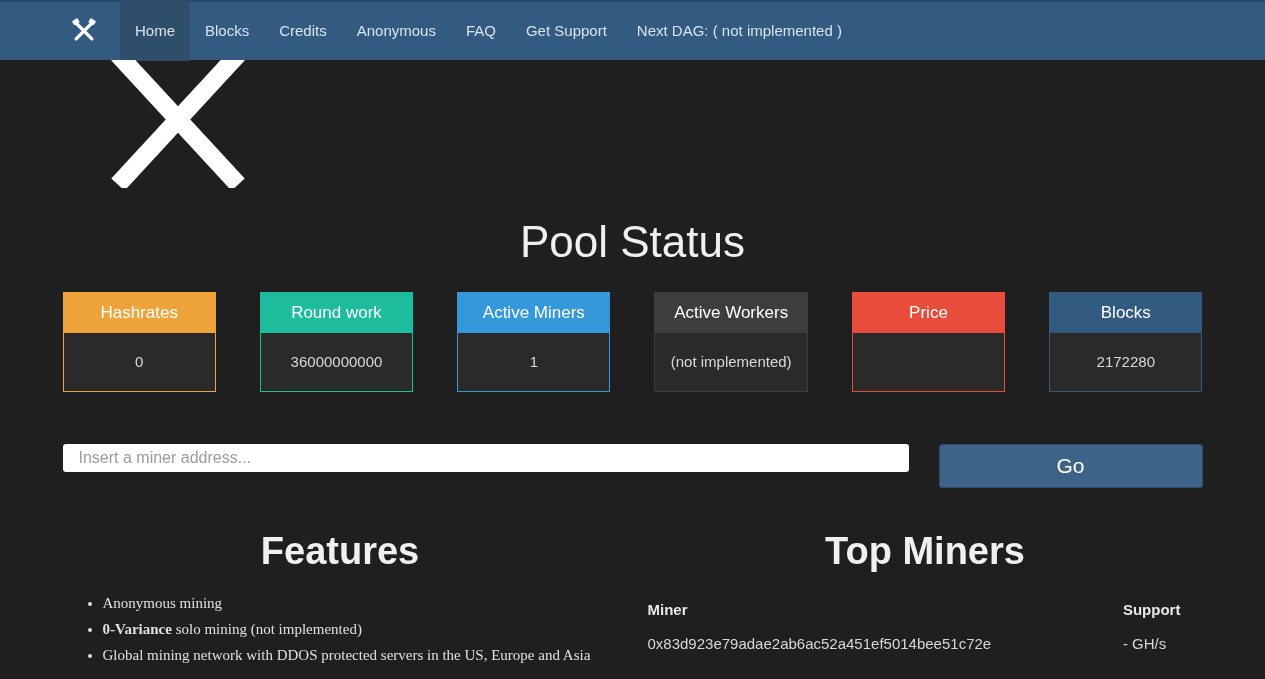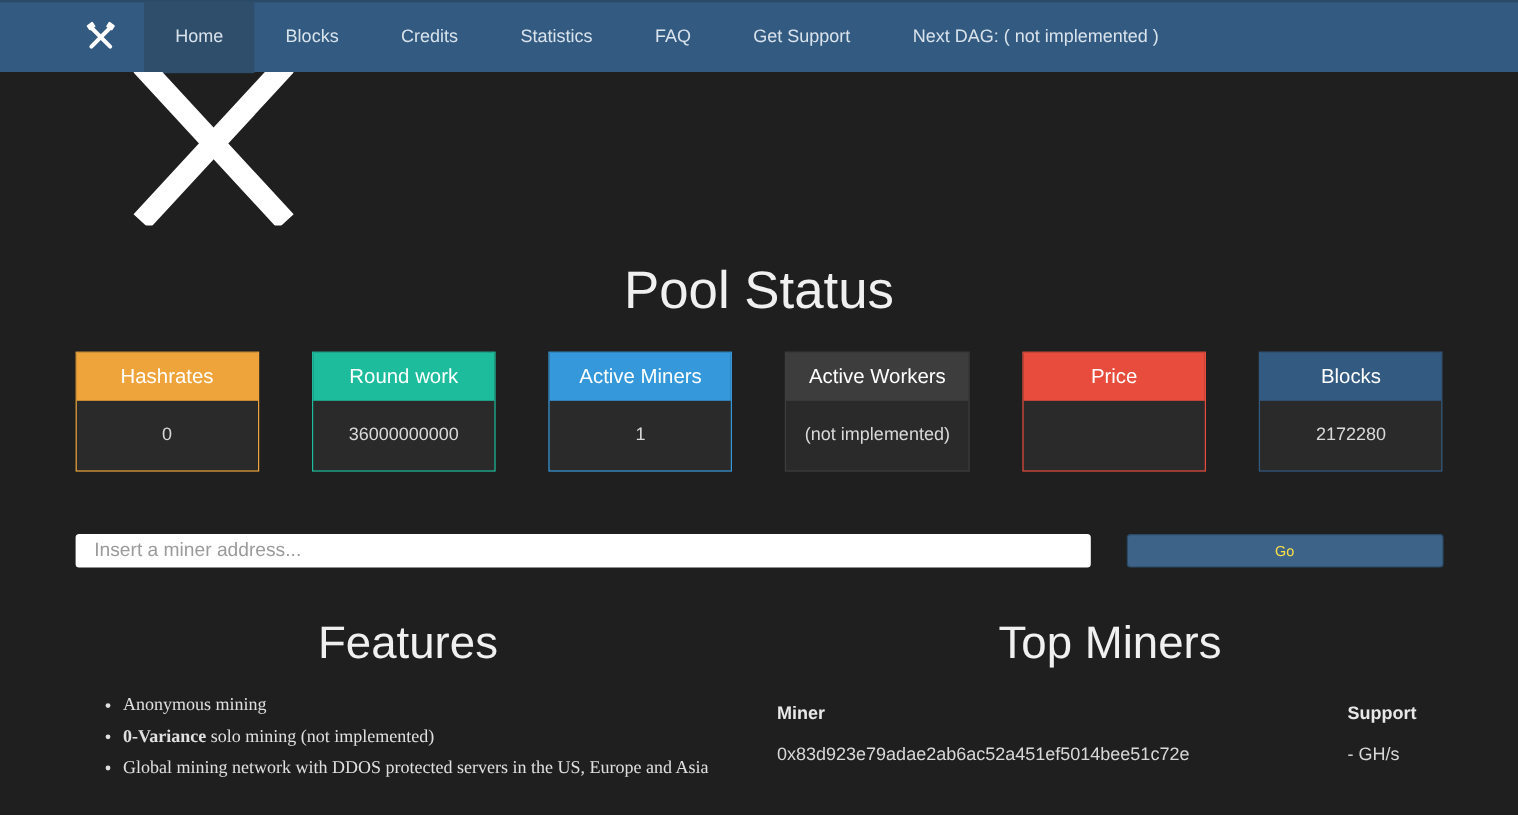--- a/index.html
+++ b/index.html
@@ -27,21 +27,21 @@
   margin-right: 14px;
 }
 .navbar .navlinks {
   display: flex;
   list-style: none;
 }
 .navbar .navlinks li {
   height: 60px;
   display: flex;
   align-items: center;
-  padding: 0 26px;
+  padding: 0 15px;
   color: #d9e3ec;
   cursor: pointer;
   font-size: 15px;
 }
 .navbar .navlinks li.active {
   background: #2f4e6b;
 }
 .navbar .navlinks li.disabled {
   cursor: default;
 }
@@ -109,37 +109,37 @@
   border: none;
   border-radius: 3px;
   background: #fff;
   color: #333;
   font-size: 16px;
   padding: 0 16px;
 }
 .search-input::placeholder { color: #9b9b9b; }
 .go-btn {
   width: 264px;
-  height: 28px;
+  height: 44px;
   border: 1px solid #2a4a67;
   background: #3d6389;
-  color: #fde047;
-  font-size: 12px;
+  color: #ffffff;
+  font-size: 21px;
   border-radius: 3px;
   cursor: pointer;
 }
 .two-col {
   display: flex;
   gap: 30px;
   margin-top: 36px;
 }
 .two-col > div { flex: 1; }
 h2.section {
   font-size: 38px;
-  font-weight: 400;
+  font-weight: 700;
   text-align: center;
   margin-bottom: 14px;
   color: #f0f0f0;
 }
 ul.features {
   list-style: disc;
   padding-left: 40px;
   color: #e0e0e0;
 }
 ul.features li { margin-bottom: 4px; font-family: Liberation Serif, serif; }
@@ -168,21 +168,21 @@
         <line x1="78" y1="22" x2="22" y2="78"></line>
       </g>
       <rect x="10" y="8" width="22" height="18" rx="3" fill="#ffffff" transform="rotate(-35 21 17)"></rect>
       <rect x="68" y="8" width="22" height="18" rx="3" fill="#ffffff" transform="rotate(35 79 17)"></rect>
     </svg>
   </div>
   <ul class="navlinks">
     <li class="active">Home</li>
     <li>Blocks</li>
     <li>Credits</li>
-    <li>Statistics</li>
+    <li>Anonymous</li>
     <li>FAQ</li>
     <li>Get Support</li>
     <li class="disabled">Next DAG: ( not implemented )</li>
   </ul>
 </nav>
 
 <div class="container">
 
   <div class="logo-row">
     <div class="big-logo">

